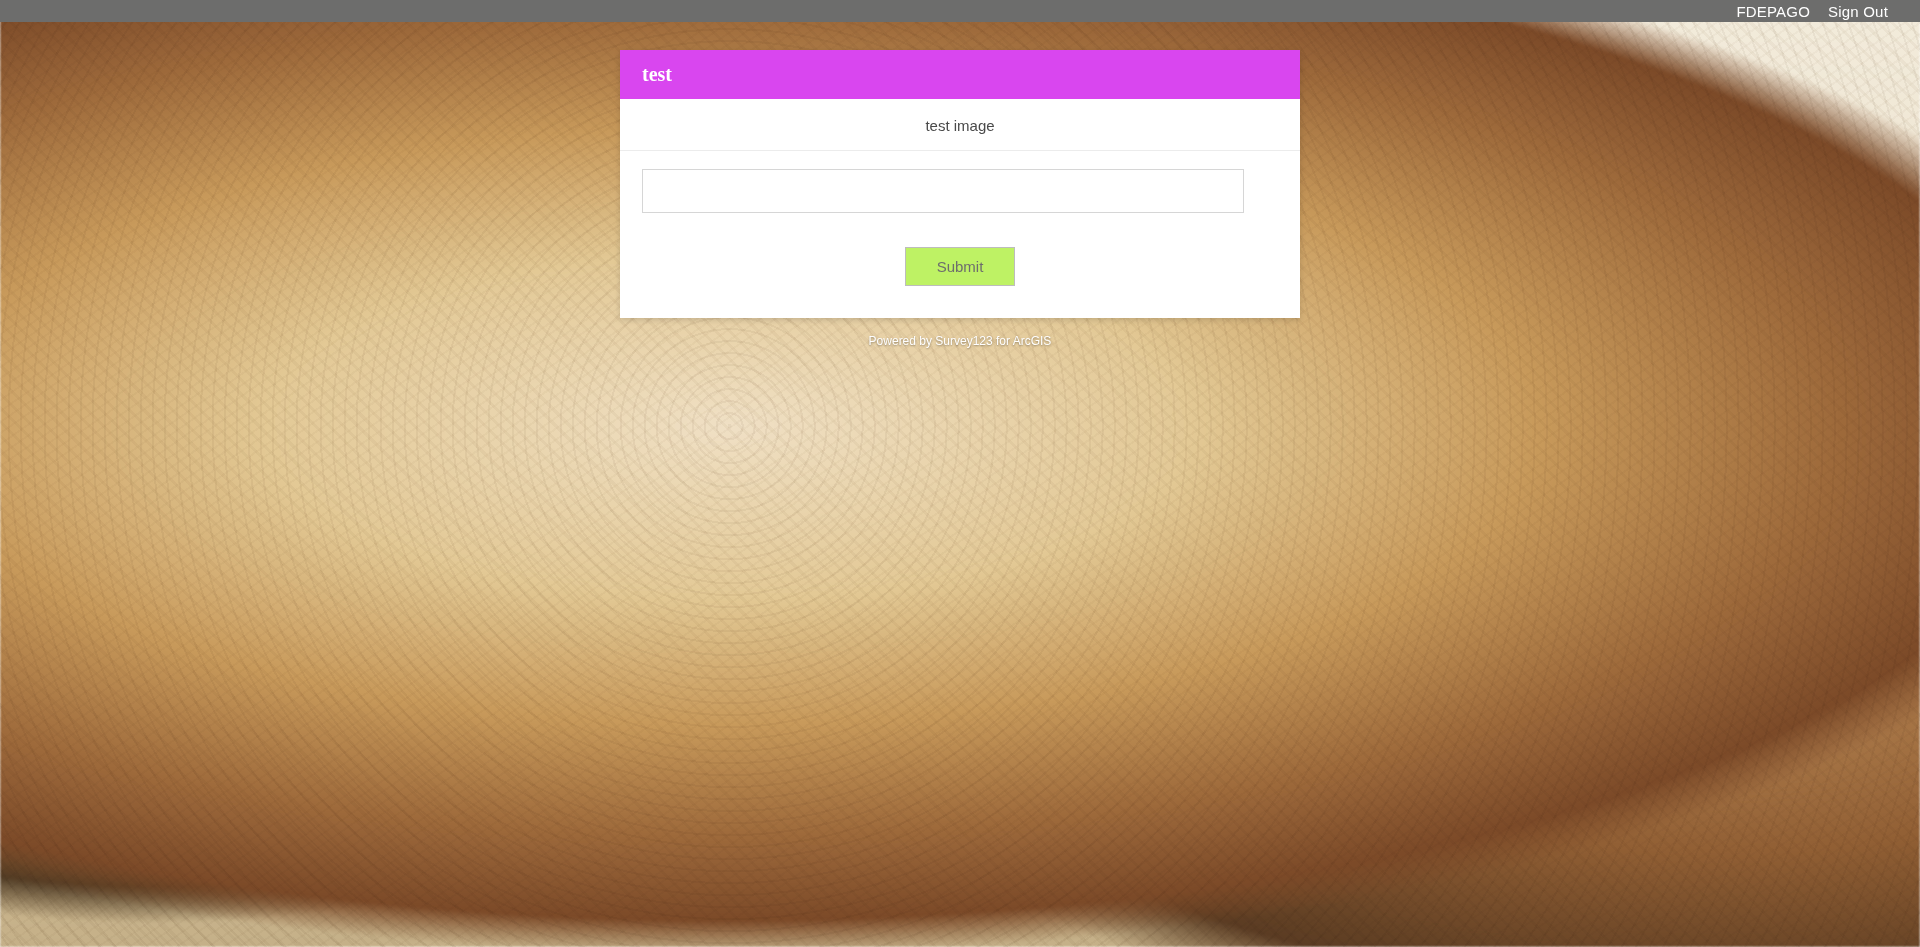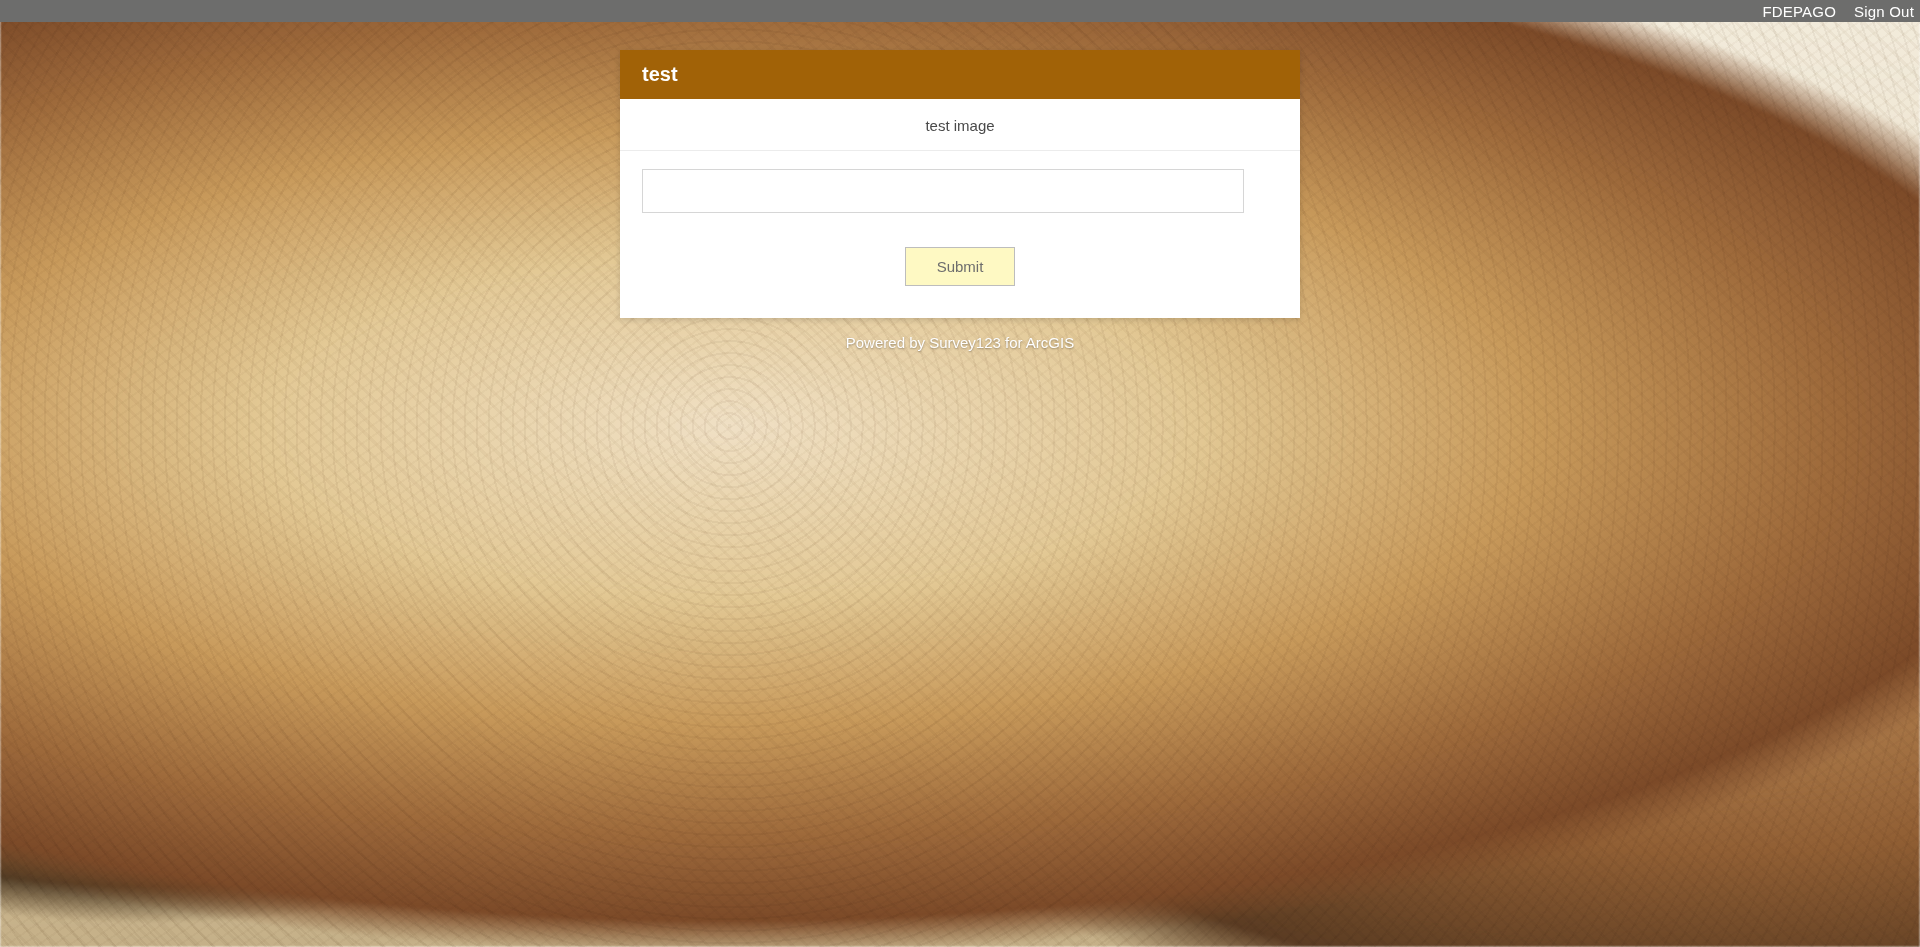--- a/index.html
+++ b/index.html
@@ -33,21 +33,21 @@
       pointer-events: none;
     }
     .top-bar {
       position: relative;
       z-index: 2;
       height: 22px;
       background: #6d6d6c;
       display: flex;
       justify-content: flex-end;
       align-items: center;
-      padding: 0 6px;
+      padding: 0 32px;
       gap: 18px;
     }
     .top-bar a {
       color: #ffffff;
       font-size: 15px;
       font-weight: 400;
       text-decoration: none;
       letter-spacing: 0.2px;
       cursor: pointer;
     }
@@ -58,25 +58,26 @@
       flex-direction: column;
       align-items: center;
       padding-top: 28px;
     }
     .survey-card {
       width: 680px;
       background: #ffffff;
       box-shadow: 0 2px 6px rgba(0,0,0,0.15);
     }
     .survey-header {
-      background: #a16207;
+      background: #d946ef;
       color: #ffffff;
       font-size: 20px;
       font-weight: 600;
       padding: 13px 22px;
+      font-family: Liberation Serif, serif;
     }
     .survey-description {
       padding: 18px 22px 16px 22px;
       color: #4a4a4a;
       font-size: 15px;
       border-bottom: 1px solid #ececec;
       text-align: center;
     }
     .survey-body {
       padding: 18px 22px 34px 22px;
@@ -99,30 +100,30 @@
       outline: none;
     }
     .actions {
       display: flex;
       justify-content: center;
       padding: 0 22px 32px 22px;
     }
     .submit-btn {
       min-width: 110px;
       padding: 10px 10px;
-      background: #fef9c3;
+      background: #bef264;
       color: #6d6d6d;
       border: 1px solid #bdbdbd;
       font-size: 15px;
       cursor: pointer;
     }
     .powered-by {
       margin-top: 16px;
       color: #ffffff;
-      font-size: 15px;
+      font-size: 12px;
       text-shadow: 0 1px 2px rgba(0,0,0,0.35);
       cursor: pointer;
     }
   </style>
 </head>
 <body>
 
 <div class="background-layer"></div>
 <div class="background-texture"></div>
 

